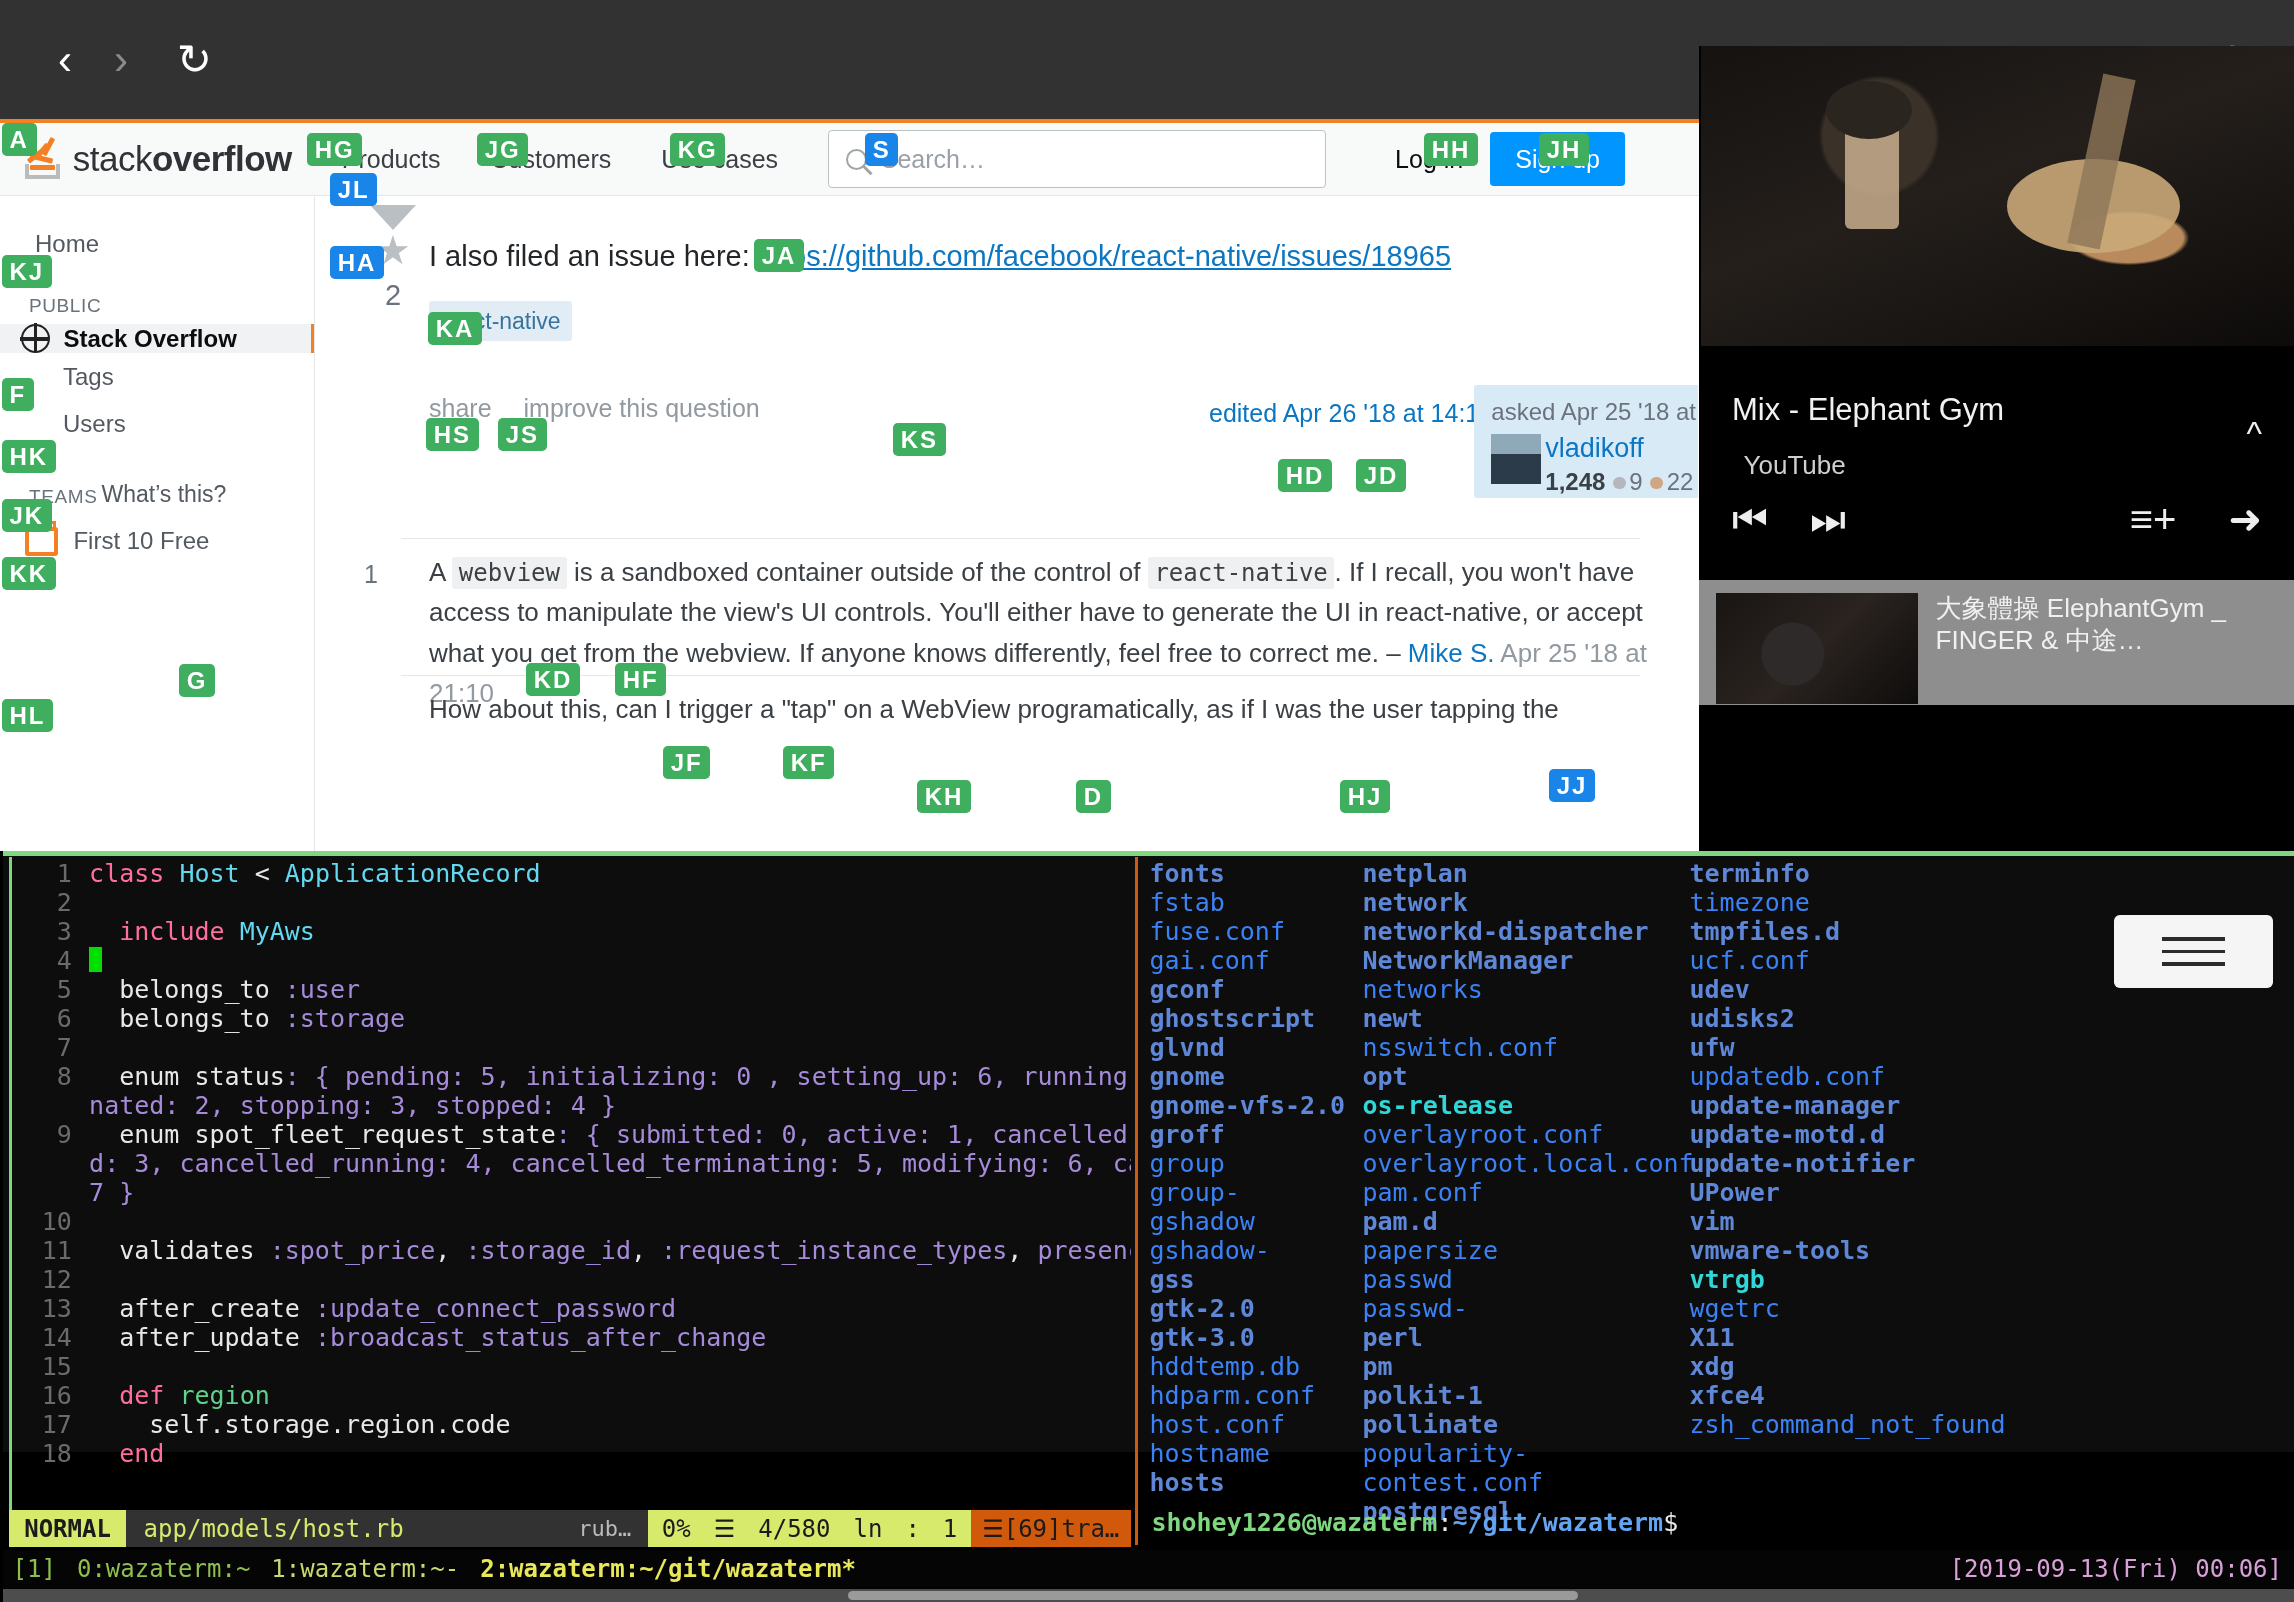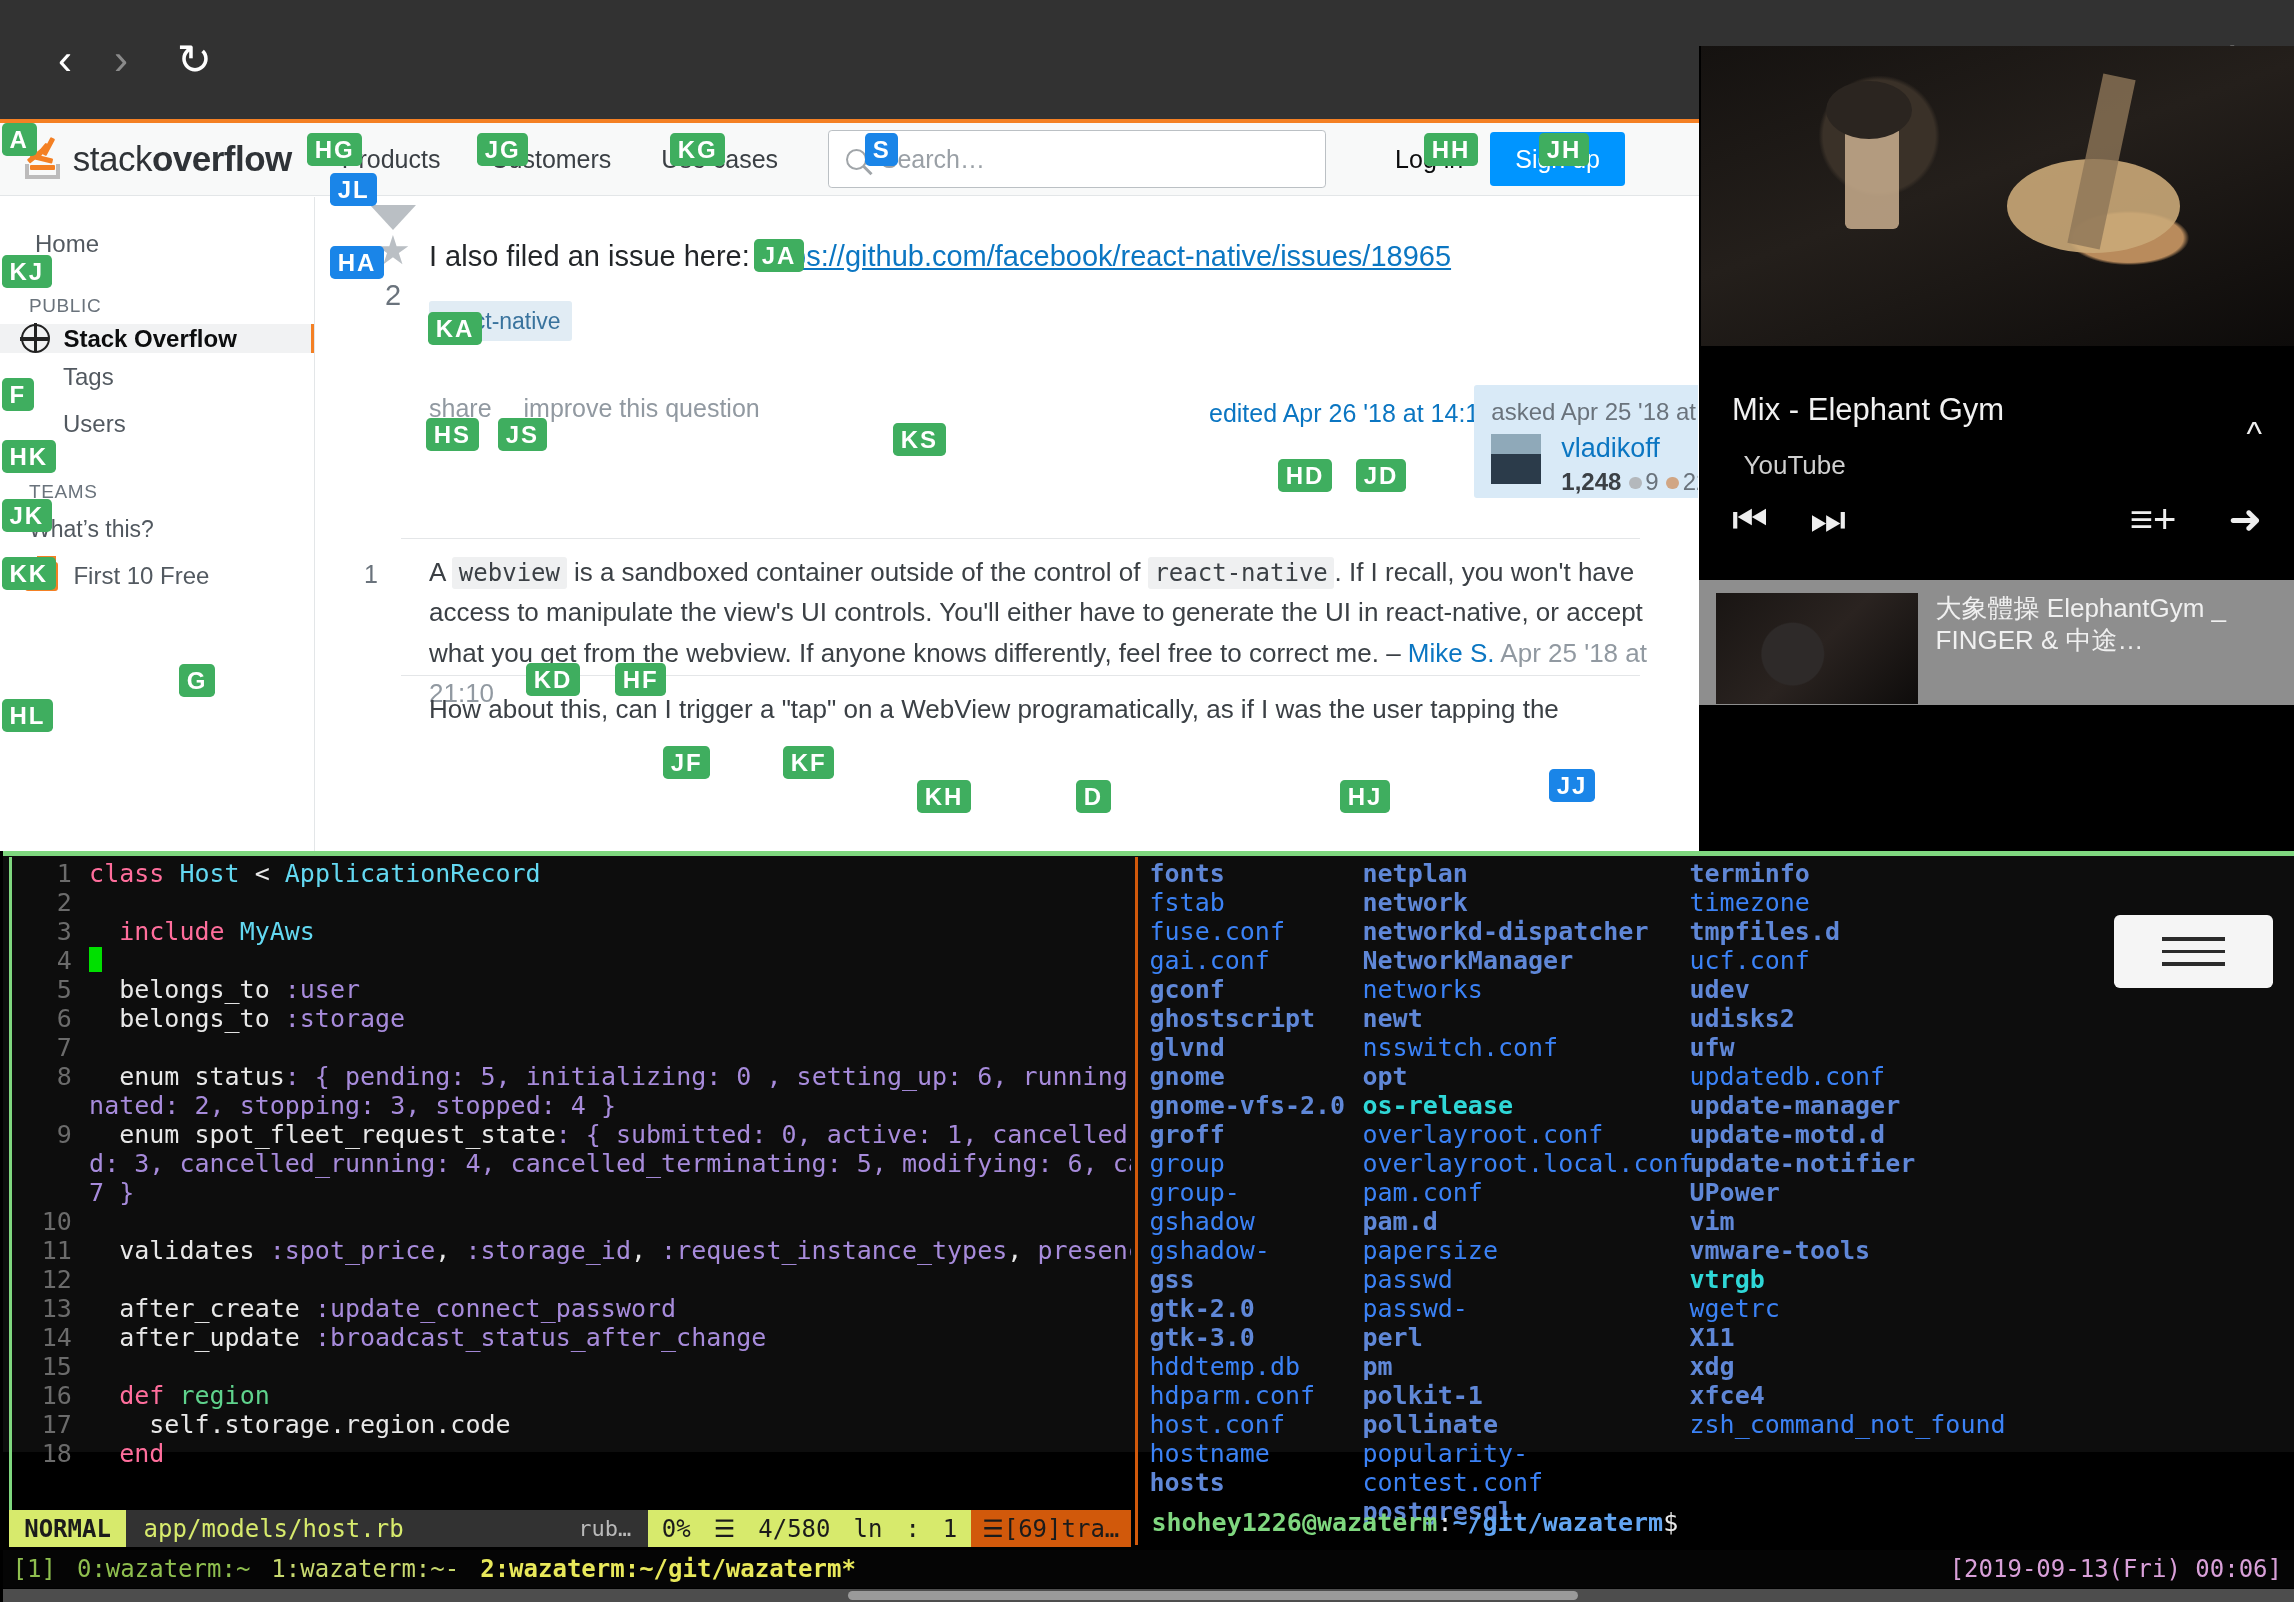--- a/index.html
+++ b/index.html
@@ -53,21 +53,21 @@
   #so-sidebar { position:absolute; left:0; top:78px; width:315px; height:654px; background:#fff;
                 border-right:1px solid #e3e6e8; font-size:24px; color:#525960; }
   .sb-row { padding: 9.6px 0 9.6px 35px; cursor:pointer; }
   .sb-head { padding: 27px 0 7.7px 29px; font-size:19px; color:#6a737c; letter-spacing:0.6px; }
   .sb-active { background:#f1f2f3; border-right:3.8px solid #f48024; font-weight:bold; color:#0c0d0e;
                display:flex; align-items:center; gap:13.4px; padding-left:21px; }
   .sb-sub { padding: 9.6px 0 9.6px 63px; cursor:pointer; }
   .globe { width:29px;height:29px;border-radius:50%;border:2.9px solid #222; position:relative; flex:0 0 auto;}
   .globe::before{content:'';position:absolute;left:10.6px;top:-2.9px;width:3.8px;height:29px;background:#222;}
   .globe::after{content:'';position:absolute;left:-2.9px;top:10.6px;width:29px;height:3.8px;background:#222;}
-  #teams-head { display:flex; align-items:flex-start; gap:13px; padding: 33px 0 7.7px 29px; flex-direction: column; }
+  #teams-head { display:flex; align-items:flex-end; gap:4px; padding: 33px 0 7.7px 29px; }
   #teams-head .th { font-size:19px; color:#6a737c; letter-spacing:0.6px; }
   #teams-head .wt { font-size:23px; color:#525960; cursor:pointer; }
   #first10 { display:flex; align-items:center; gap:15.4px; padding: 11.5px 0 0 25px; }
   .briefcase { width:33px;height:29px;border:4.8px solid #f48024;border-radius:2.9px;position:relative;flex:0 0 auto;}
   .briefcase::before{content:'';position:absolute;left:7.7px;top:-9.6px;width:13.4px;height:5.8px;border:3.8px solid #f48024;border-bottom:none;}
 
   
   #so-main { position:absolute; left:316px; top:78px; width:1382px; height:654px; overflow:hidden; }
   .vote-col { position:absolute; left: 48px; top: 0; width:58px; text-align:center; color:#babfc4; }
   .arrow-down { width:0;height:0;border-left:23px solid transparent;border-right:23px solid transparent;
@@ -77,21 +77,21 @@
   #q-text { position:absolute; left:113px; top:38px; width:1057px; font-size:29px; color:#232629; line-height:1.5; }
   #q-text a { color:#0b76c2; }
   #tag-react { position:absolute; left:113px; top:104px; background:#e1ecf4; color:#39739d;
                font-size:23px; padding:6.7px 11.5px; border-radius:2.9px; }
   .q-actions { position:absolute; left:113px; top:197px; font-size:25px; color:#9199a1; }
   .q-actions span { margin-right:25px; cursor:pointer; }
   #q-edited { position:absolute; left:893px; top:202px; font-size:25px; color:#0b76c2; }
   #asked-card { position:absolute; left:1158px; top:188px; width:384px; height:113px; background:#d9eaf7;
                 border-radius:2.9px; padding:13.4px 17.3px; }
   #asked-card .asked-when { font-size:24px; color:#6a737c; }
-  #asked-card .who { display:flex; align-items:flex-start; gap:20px; margin-top:7.7px; }
+  #asked-card .who { display:flex; align-items:flex-start; gap:4px; margin-top:7.7px; }
   #asked-card .avatar { width:50px;height:50px;background:linear-gradient(#8fa9b9 0 40%,#2b3b4a 40% 100%); flex:0 0 auto;}
   #asked-card .uname { font-size:27px; color:#0b76c2; line-height:1.1; }
   #asked-card .rep { font-size:24px; color:#6a737c; margin-top:3.8px; }
   #asked-card .rep b { color:#3b4045; }
   .dot { display:inline-block; width:12.5px;height:12.5px;border-radius:50%; vertical-align:middle; margin:0 3.8px 0 7.7px;}
   .dot.silver{background:#b4b8bc;} .dot.bronze{background:#d1a684;}
 
   #comment-sep { position:absolute; left:85px; top:341px; width:1239px; height:1px; background:#e4e6e8; }
   #comment1 { position:absolute; left:113px; top:355px; width:1220px; font-size:26px; color:#3b4045; line-height:1.55; }
   #comment1 code, #q-text code, .codechip { font-family:"DejaVu Sans Mono", monospace; background:#eff0f1;

